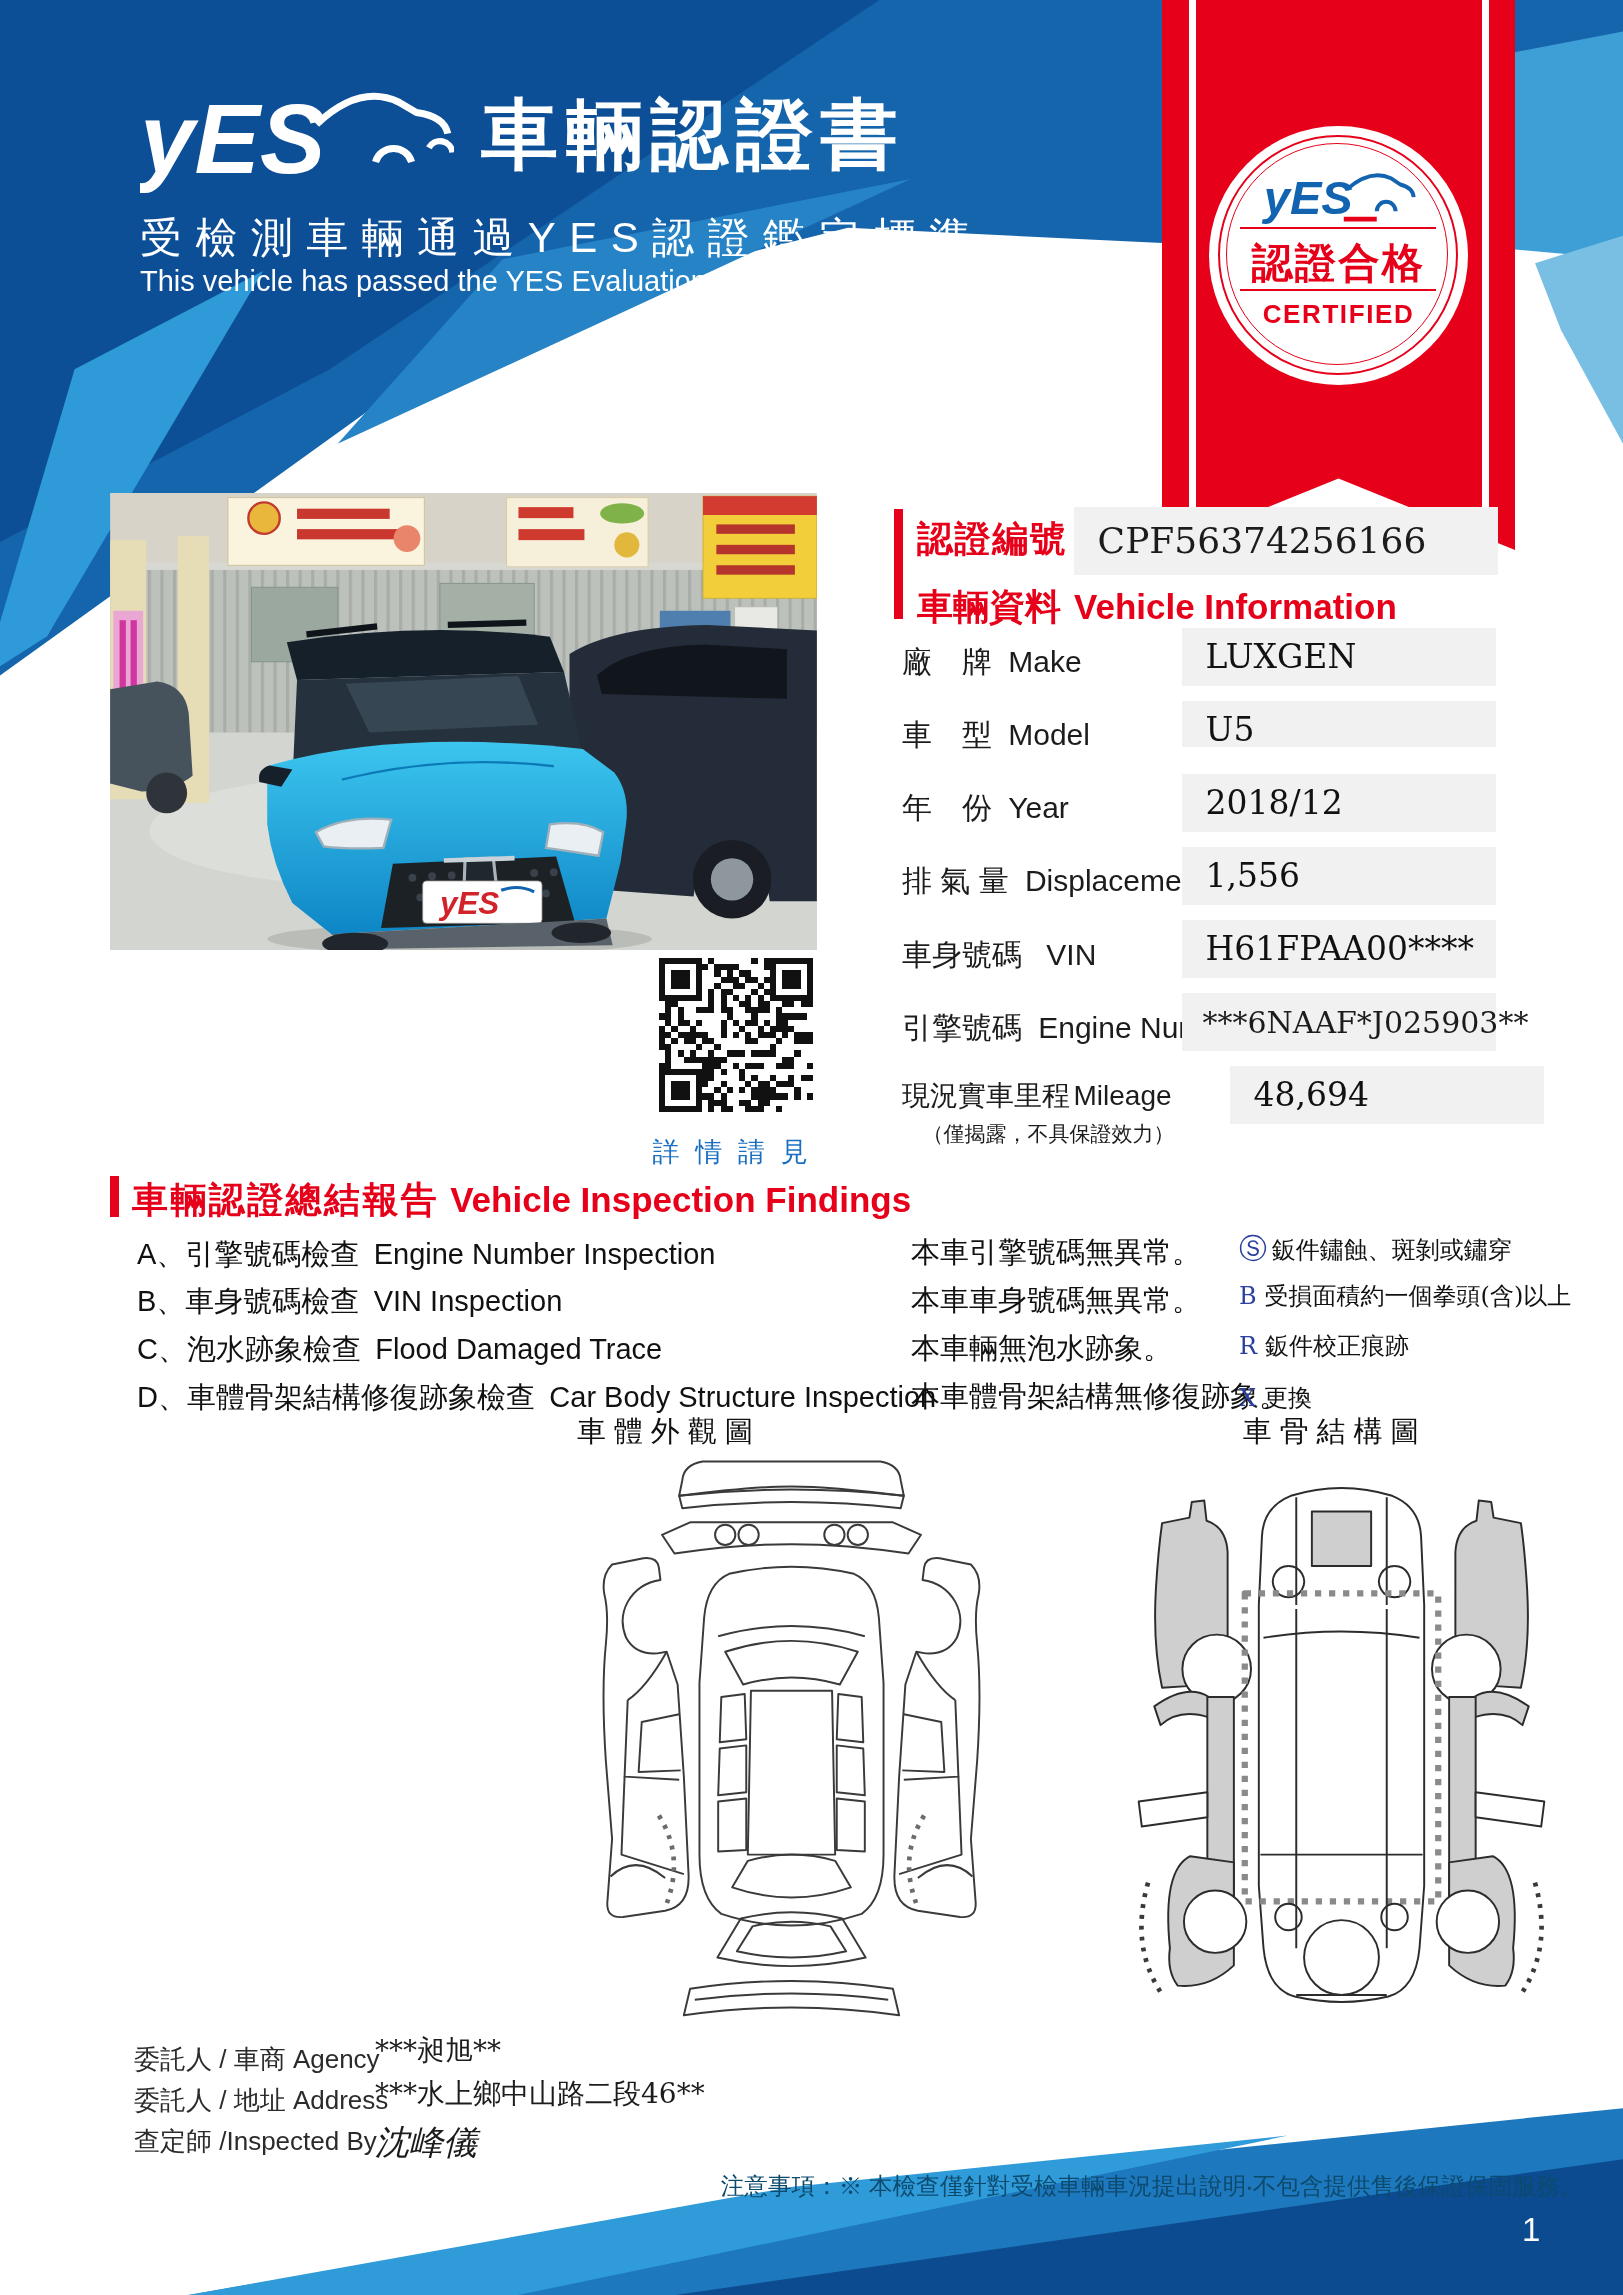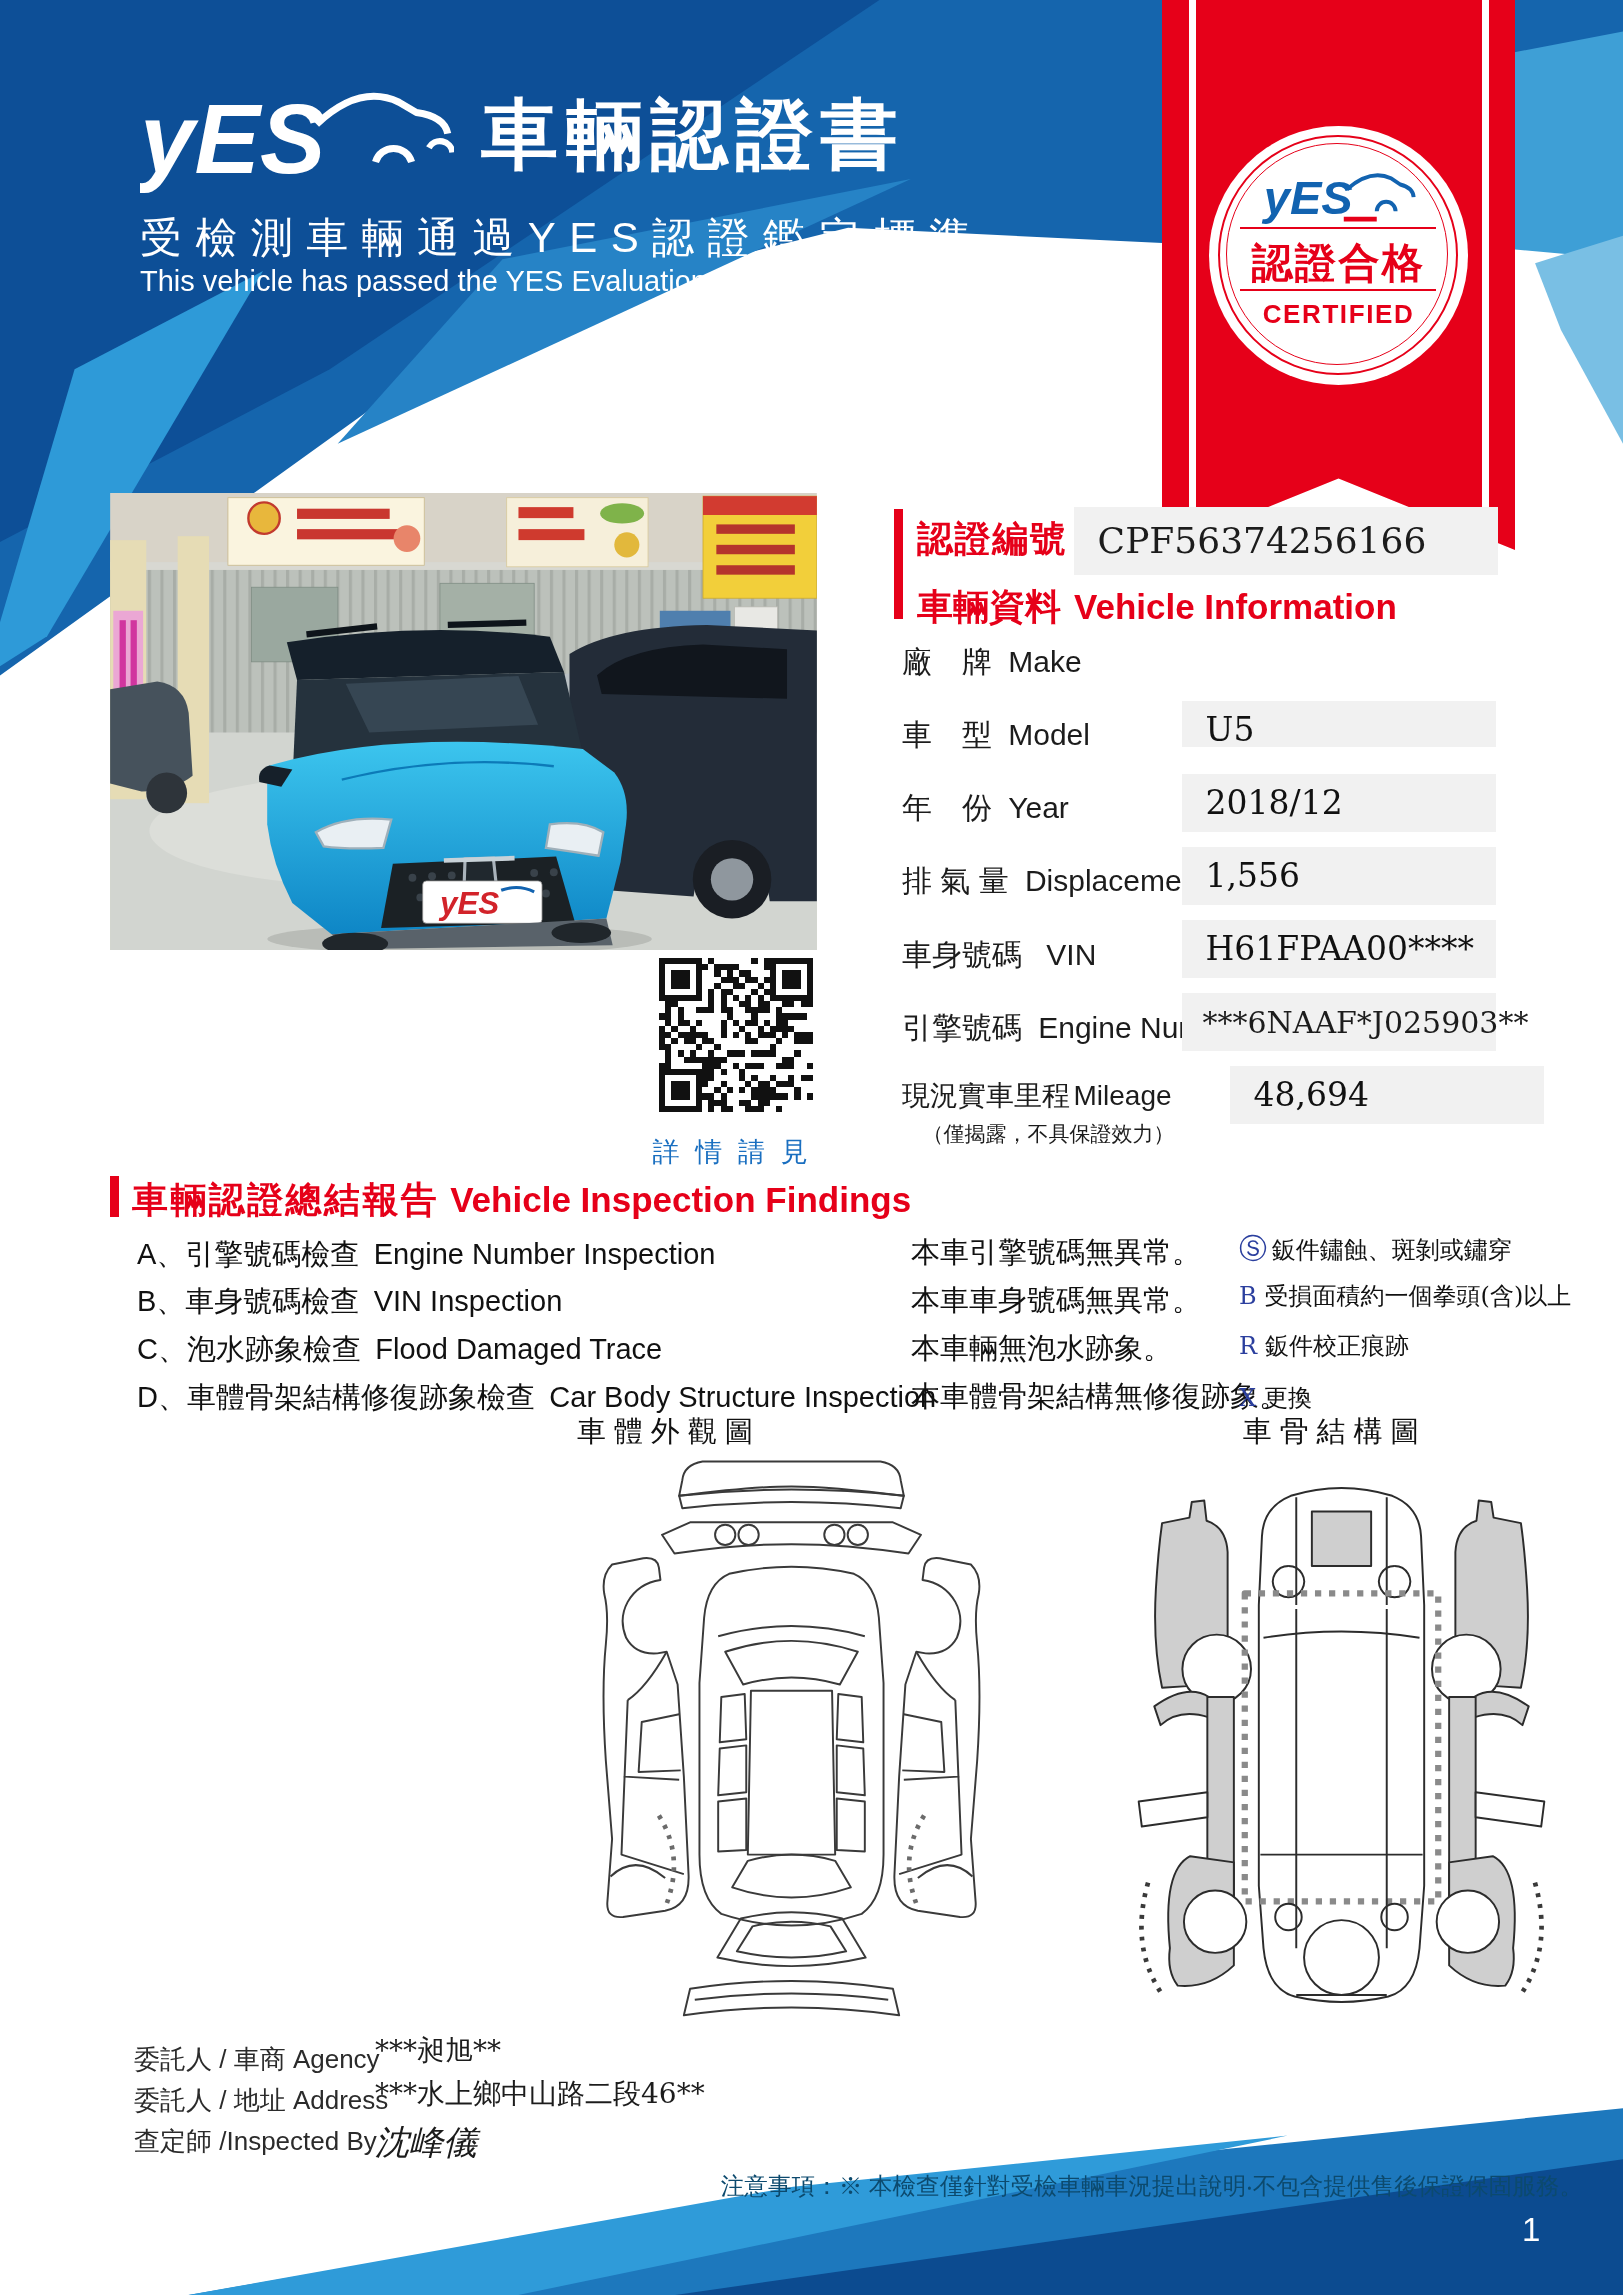--- a/index.html
+++ b/index.html
@@ -167,20 +167,23 @@
   </div>
 
   <div class="abs" style="left:917px;top:583px;display:flex;gap:13px;align-items:baseline;">
     <span class="red" style="font-size:36px;font-weight:bold;">車輛資料</span>
     <span class="red" style="font-size:35px;font-weight:bold;">Vehicle Information</span>
   </div>
 
   <div class="abs vlabel" style="left:902px;top:642px;">
     <span>廠　牌</span>
     <span style="margin-left:7.9px;">Make</span>
+  </div>
+  <div class="abs graybox" style="left:1182px;top:628px;width:314px;height:58px;">
+    <div class="serifv vvalue" style="padding:9.4px 0 0 23.6px;">LUXGEN</div>
   </div>
 
   <div class="abs vlabel" style="left:902px;top:715px;">
     <span>車　型</span>
     <span style="margin-left:7.9px;">Model</span>
   </div>
   <div class="abs graybox" style="left:1182px;top:701px;width:314px;height:46px;">
     <div class="serifv vvalue" style="padding:9.4px 0 0 23.6px;">U5</div>
   </div>
 

